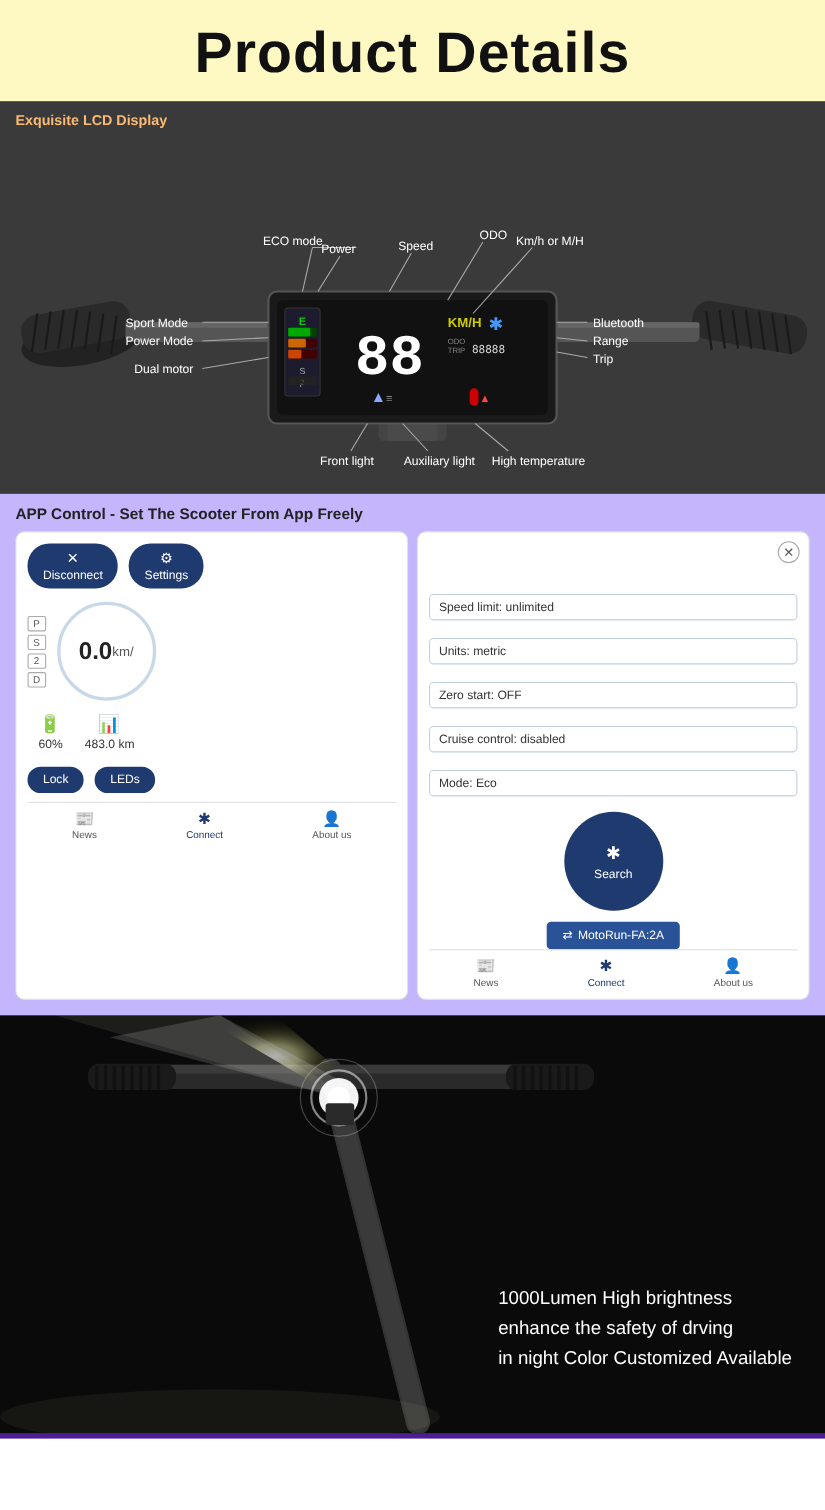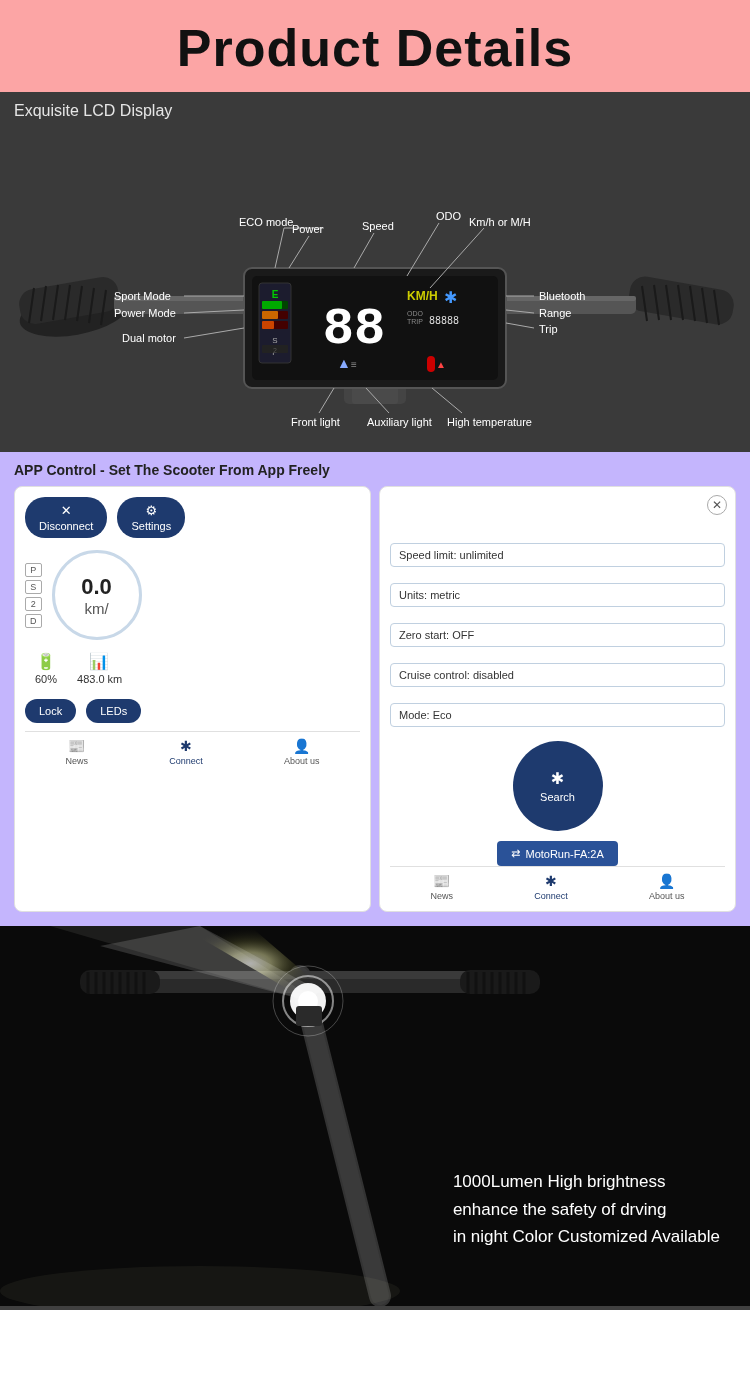--- a/index.html
+++ b/index.html
@@ -4,41 +4,41 @@
   <style>
     * { margin: 0; padding: 0; box-sizing: border-box; }
     body {
       width: 750px;
       background: #fff;
       font-family: Arial, sans-serif;
     }
 
     
     .header {
-      background: #fca5a5;
+      background: #fef9c3;
       text-align: center;
       padding: 18px 10px 14px;
     }
     .header h1 {
       font-size: 52px;
       font-weight: 900;
       color: #111;
       letter-spacing: 1px;
     }
 
     
     .section-lcd {
       background: #3a3a3a;
       padding: 10px 14px 14px;
       position: relative;
     }
     .section-label {
-      color: #e5e5e5;
-      font-size: 16px;
-      font-weight: normal;
+      color: #fdba74;
+      font-size: 13px;
+      font-weight: bold;
       margin-bottom: 8px;
     }
 
     
     .section-app {
       background: #c4b5fd;
       padding: 10px 14px 14px;
     }
     .section-app .section-label {
       color: #222;
@@ -112,32 +112,32 @@
       padding: 1px 4px;
       border-radius: 2px;
       text-align: center;
     }
     .speed-circle {
       width: 90px;
       height: 90px;
       border: 3px solid #c8d8e8;
       border-radius: 50%;
       display: flex;
-      flex-direction: column;
+      flex-direction: row;
       align-items: center;
       justify-content: center;
       position: relative;
     }
     .speed-value {
       font-size: 22px;
       font-weight: bold;
       color: #222;
     }
     .speed-unit {
-      font-size: 15px;
+      font-size: 12px;
       color: #555;
     }
 
     
     .stats-row {
       display: flex;
       gap: 20px;
       margin-bottom: 14px;
       margin-left: 10px;
     }
@@ -238,21 +238,21 @@
       padding: 6px 14px;
       font-size: 11px;
       cursor: pointer;
       display: flex;
       align-items: center;
       gap: 5px;
     }
 
     
     .section-headlight {
-      background: #404040;
+      background: #4c1d95;
       padding: 0;
       position: relative;
       min-height: 380px;
       overflow: hidden;
     }
     .headlight-text {
       position: absolute;
       bottom: 60px;
       right: 30px;
       color: #fff;

